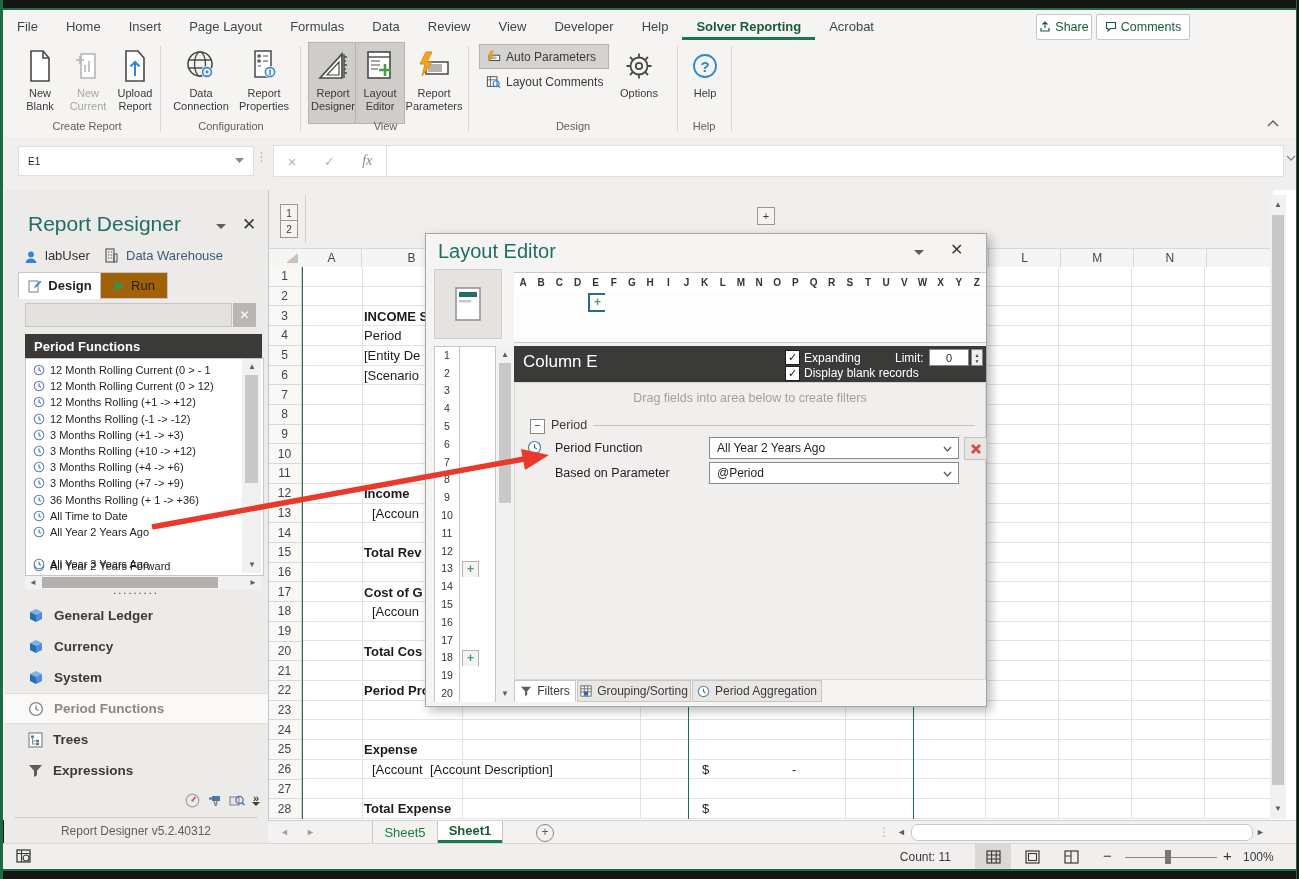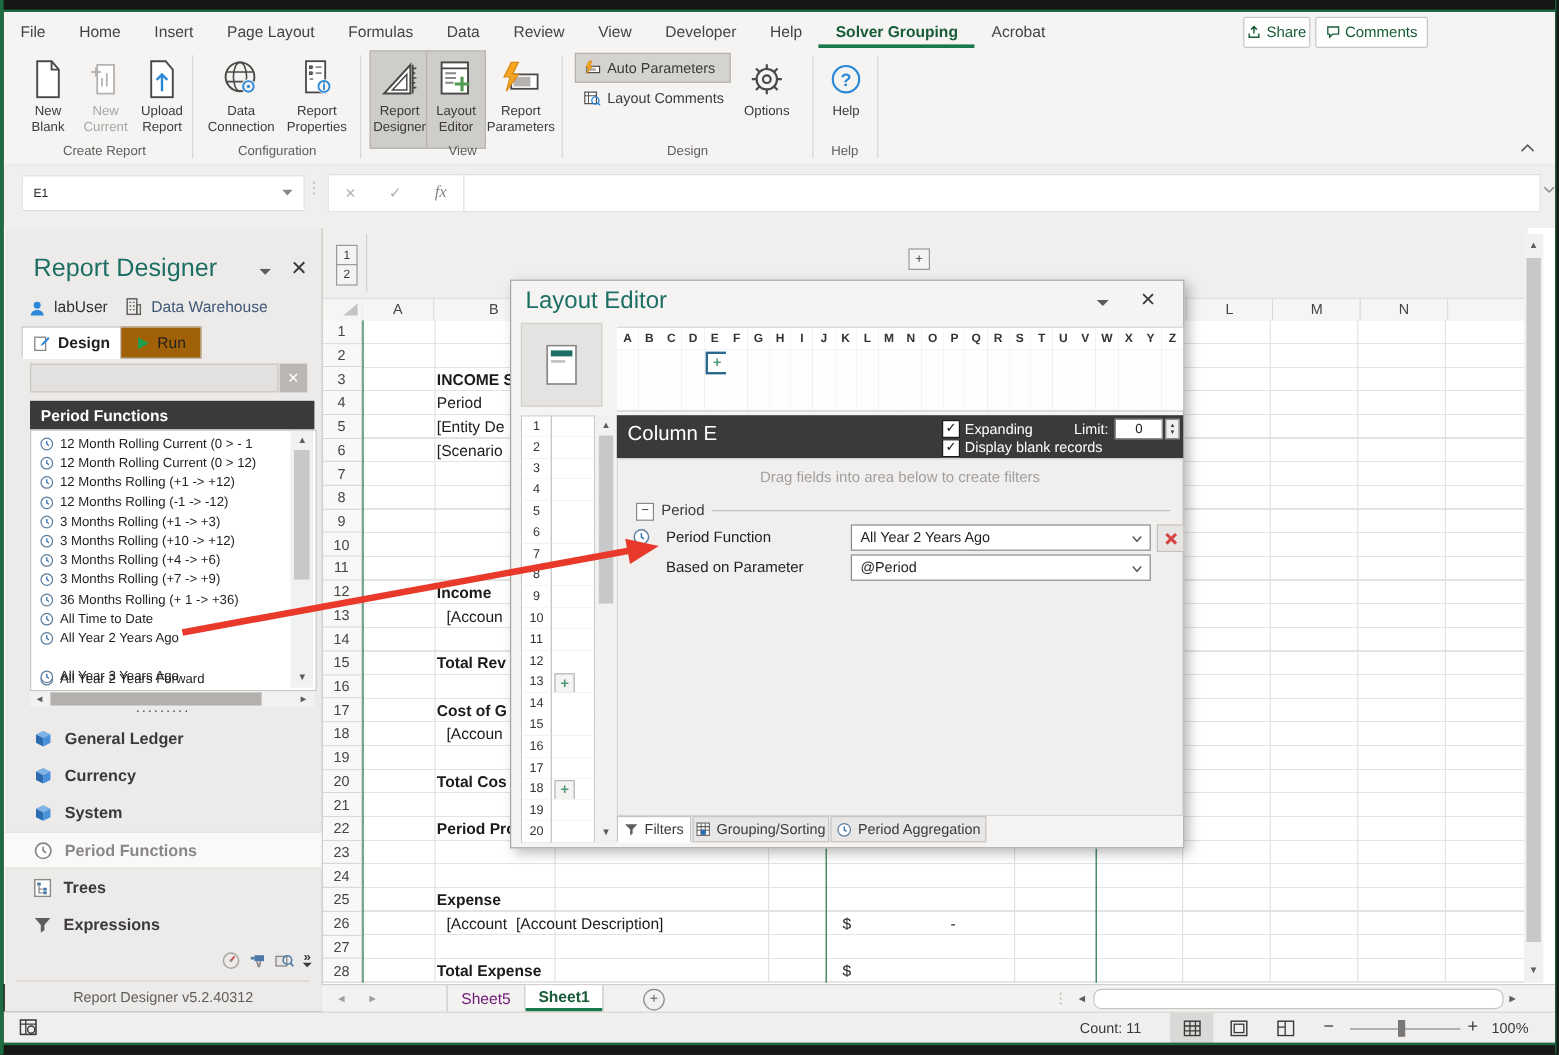--- a/index.html
+++ b/index.html
@@ -73,21 +73,21 @@
            font-size:10.5px;color:#333;display:flex;align-items:center;justify-content:center;}
   .plusbox{position:absolute;width:15px;height:15px;border:1px solid #b5b2af;background:#f5f4f3;color:#4e9a76;
            font-size:12px;font-weight:700;line-height:14px;text-align:center;}
   
   .sbar{background:#f1f1f1;}
   .sthumb{background:#c8c8c8;}
   .arrowch{color:#5f5d5b;font-size:8px;line-height:8px;}
   
   #sheettabs{left:268px;top:820px;width:1028px;height:23px;background:#f3f2f1;border-top:1px solid #d2d0ce;z-index:12;}
   #statusbar{left:3px;top:843px;width:1293px;height:26px;background:#f1efee;border-top:1px solid #d8d6d4;z-index:12;}
-  .stab{position:absolute;top:0;height:22px;display:flex;align-items:center;justify-content:center;font-size:13px;color:#701a75;}
+  .stab{position:absolute;top:0;height:22px;display:flex;align-items:center;justify-content:center;font-size:13px;color:#15803d;}
   .stab.active{background:#fff;color:#185c37;font-weight:700;border-bottom:3px solid #187a4b;box-sizing:border-box;}
   .viewbtn{position:absolute;top:0;width:36px;height:25px;display:flex;align-items:center;justify-content:center;}
   .viewbtn.active{background:#dbd9d7;}
   svg{display:block;}
 </style>
 </head>
 <body>
 
 <div id="root" class="nosel">
 
@@ -95,21 +95,21 @@
       <div class="rtab">File</div>
       <div class="rtab">Home</div>
       <div class="rtab">Insert</div>
       <div class="rtab">Page Layout</div>
       <div class="rtab">Formulas</div>
       <div class="rtab">Data</div>
       <div class="rtab">Review</div>
       <div class="rtab">View</div>
       <div class="rtab">Developer</div>
       <div class="rtab">Help</div>
-      <div class="rtab active">Solver Grouping</div>
+      <div class="rtab active">Solver Reporting</div>
       <div class="rtab">Acrobat</div>
     </div>
   <div class="pillbtn" style="left:1036px;top:14px;width:54px;">
     <span>
         <svg width="12" height="12" viewBox="0 0 12 12">
           <path d="M2 7v3h8V7M6 1v6M3.5 3.5L6 1l2.5 2.5" stroke="#185c37" stroke-width="1.2" fill="none"></path>
         </svg>
       </span>
     <span>Share</span>
   </div>

